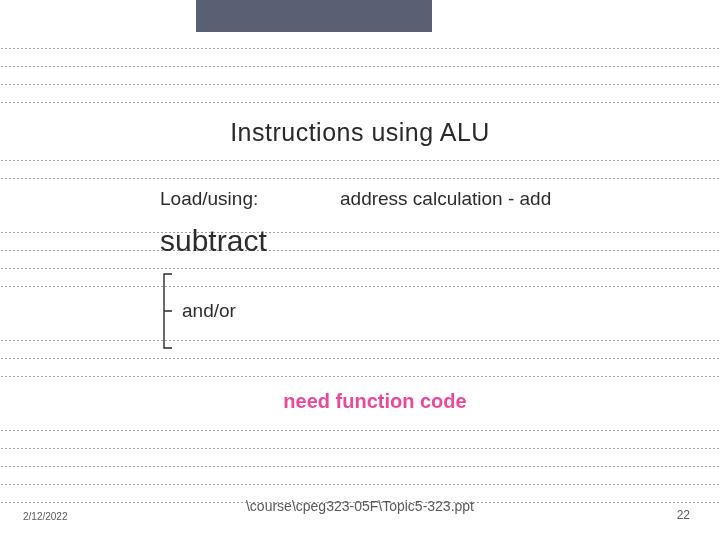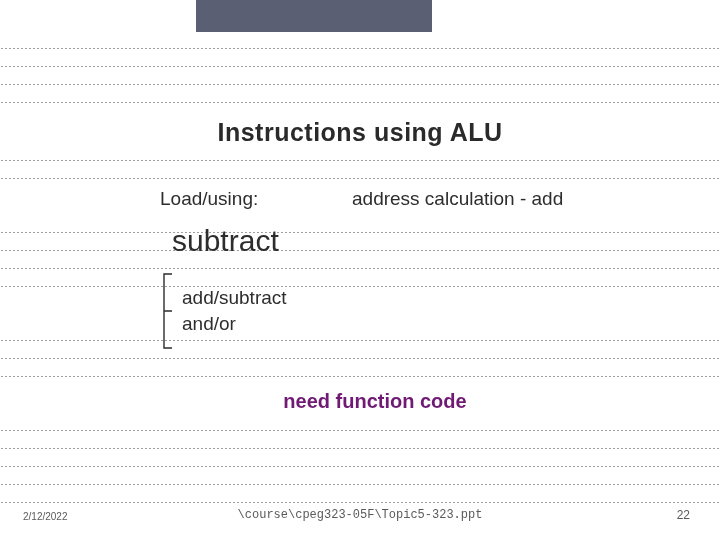--- a/index.html
+++ b/index.html
@@ -30,70 +30,70 @@
     position: absolute;
     top: 0; left: 196px;
     width: 236px; height: 32px;
     background: #5a5f73;
   }
   .title {
     position: absolute;
     top: 118px;
     left: 0; right: 0;
     text-align: center;
-    font-weight: bold;
+    font-weight: normal;
     color: #2a2a2a;
     font-size: 25px;
     letter-spacing: 0.5px;
   }
   .content {
     position: absolute;
     top: 188px;
     left: 160px;
     right: 40px;
     font-size: 19px;
     color: #2d2d2d;
   }
   .row { display: flex; align-items: flex-start; margin-bottom: 14px; }
   .lbl { width: 180px; flex: 0 0 180px; }
-  .val { flex: 1; margin-left: 12px; }
+  .val { flex: 1; }
   .subtract { font-size: 30px; }
   .rtype-row { align-items: center; margin-top: 2px; }
   .rtype-block { display: flex; align-items: center; }
   .bracket {
     width: 14px;
     align-self: stretch;
     margin-right: 8px;
   }
   .bracket svg { display: block; width: 14px; height: 78px; }
   .rtype-lines { line-height: 1.35; font-size: 19px; }
   .need {
     position: absolute;
     top: 390px;
     left: 0; right: 0;
     text-align: center;
     font-weight: bold;
     font-size: 20px;
-    color: #701a75;
+    color: #ec4899;
     padding-left: 30px;
   }
   .footer-date {
     position: absolute;
     bottom: 18px; left: 23px;
     font-size: 10px;
     color: #5a5a5a;
     font-family: Arial, sans-serif;
   }
   .footer-path {
     position: absolute;
-    bottom: 18px; left: 0; right: 0;
+    bottom: 26px; left: 0; right: 0;
     text-align: center;
-    font-size: 12px;
+    font-size: 14px;
     color: #5a5a5a;
-    font-family: Liberation Mono, monospace;
+    font-family: Liberation Sans, sans-serif;
   }
   .footer-num {
     position: absolute;
     bottom: 18px; right: 30px;
     font-size: 12px;
     color: #5a5a5a;
     font-family: Arial, sans-serif;
     margin-left: 16px;
   }
 </style>
@@ -137,21 +137,20 @@
   </div>
 
   <div class="row rtype-row">
     <div class="rtype-block">
       <span class="bracket">
         <svg viewBox="0 0 14 78" xmlns="http://www.w3.org/2000/svg">
           <path d="M12 2 H4 V76 H12 M4 39 H12" fill="none" stroke="#2d2d2d" stroke-width="1.4"></path>
         </svg>
       </span>
       <div class="rtype-lines">
-        <div>add/subtract</div>
         <div>and/or</div>
       </div>
     </div>
   </div>
 
 </div>
 
 <div class="need">need function code</div>
 
 <div class="footer-date">2/12/2022</div>

